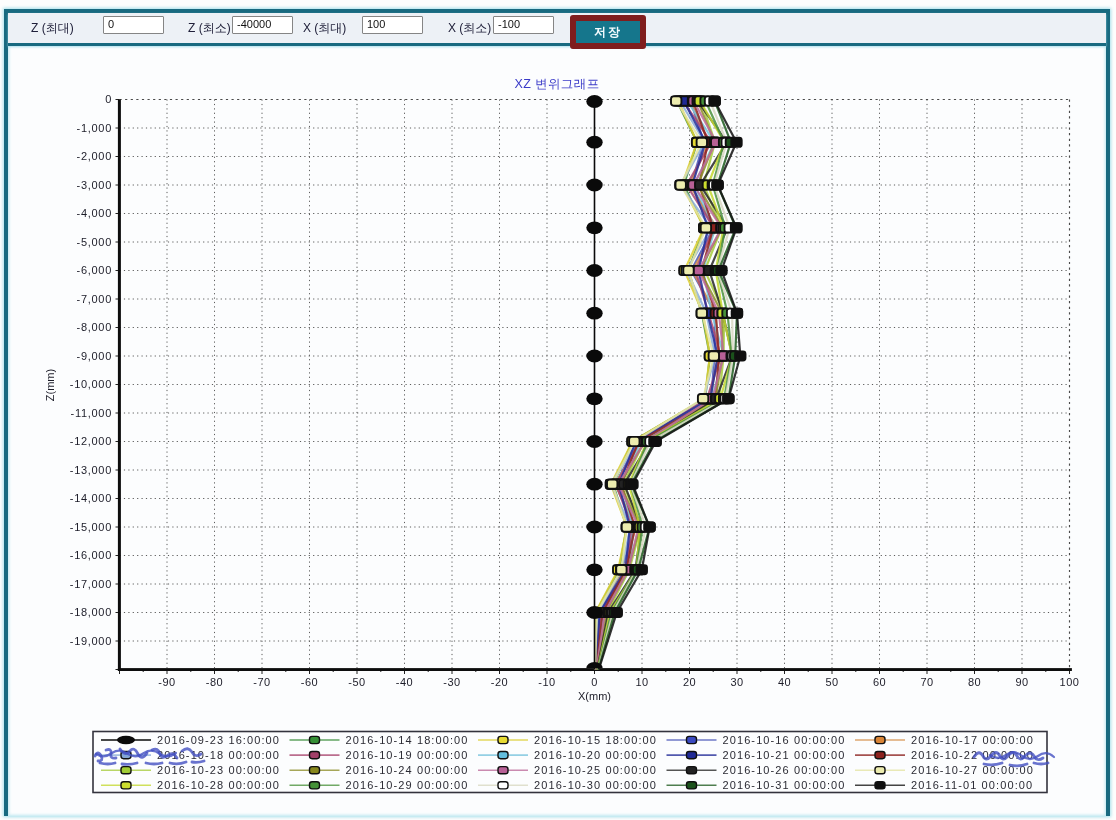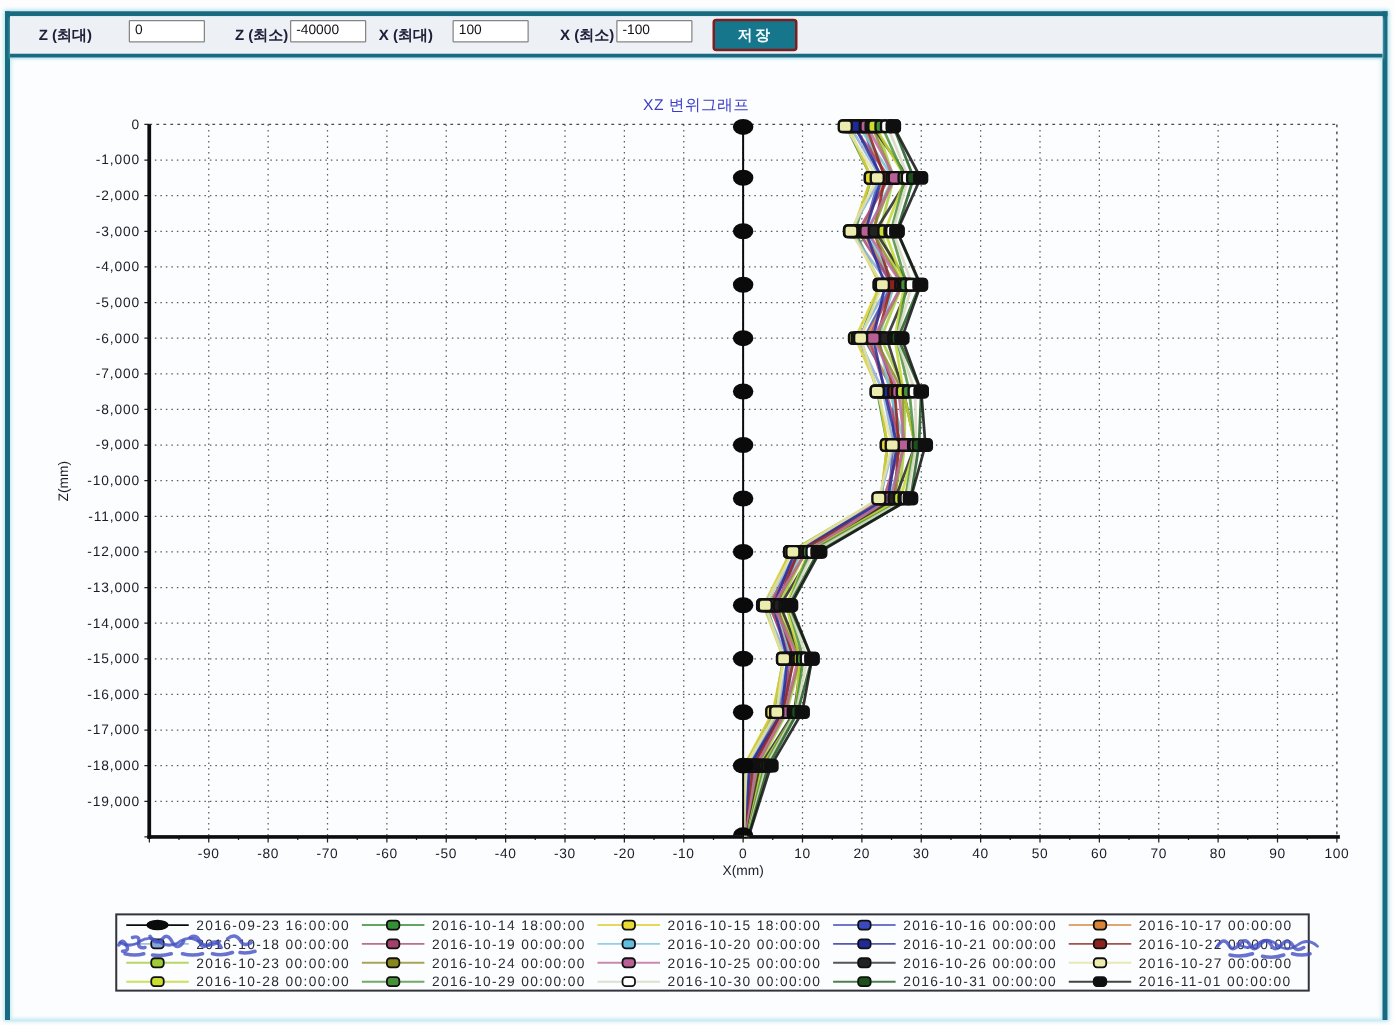--- a/index.html
+++ b/index.html
@@ -1,23 +1,23 @@
 <!DOCTYPE html>
 <html><head><meta charset="utf-8"><style>
 html,body{margin:0;padding:0;width:1116px;height:820px;background:#fdfdfd;
 font-family:"Liberation Sans",sans-serif;overflow:hidden}
 #frame{position:absolute;left:4px;top:9px;width:1106px;height:807px;
 border:4px solid #196a80;border-bottom:none;box-sizing:border-box;background:#fcfdfe;box-shadow:0 0 3px 1px rgba(150,218,232,.85), inset 0 0 3px 1px rgba(150,218,232,.6)}
 #bar{position:absolute;left:0;top:0;width:100%;height:30px;background:#edf1f6;
 border-bottom:3px solid #196a80;box-shadow:0 1px 2px rgba(150,218,232,.8)}
-.lbl{position:absolute;top:7px;font-size:12px;font-weight:700;color:#20203a;white-space:nowrap}
+.lbl{position:absolute;top:7px;font-size:12px;font-weight:400;color:#20203a;white-space:nowrap}
 .inp{position:absolute;top:3px;width:55px;height:15px;background:#fff;border:1.5px solid #858585;
 border-radius:1px;font-size:11px;color:#111;padding:1px 0 0 4px}
 #savebtn{position:absolute;left:562px;top:2px;width:64px;height:22px;background:#15768c;
-border:2px solid #7f1d1d;border-radius:3px;color:#f2fbfd;font-size:12px;font-weight:700;
+border:6px solid #7f1d1d;border-radius:3px;color:#f2fbfd;font-size:12px;font-weight:700;
 text-align:center;line-height:22px;letter-spacing:2px}
 svg{position:absolute;left:0;top:0}
 </style></head><body>
 <div id="frame">
  <div id="bar">
   <span class="lbl" style="left:23px">Z (최대)</span>
   <span class="inp" style="left:95px">0</span>
   <span class="lbl" style="left:180px">Z (최소)</span>
   <span class="inp" style="left:224px">-40000</span>
   <span class="lbl" style="left:295px">X (최대)</span>

